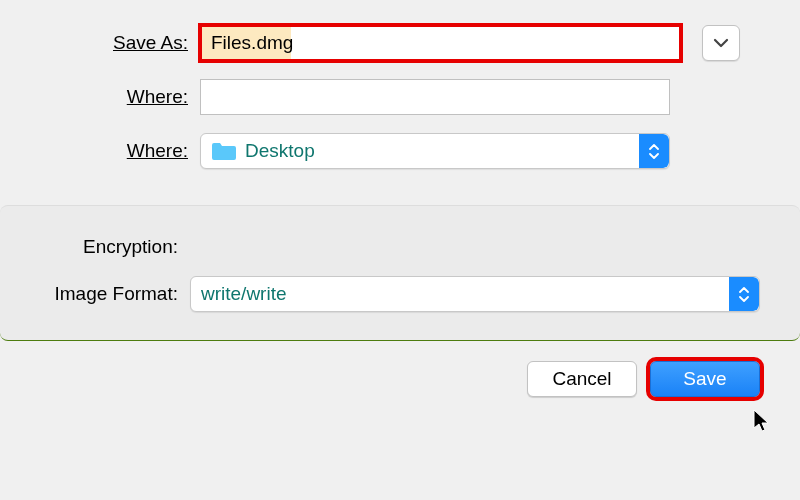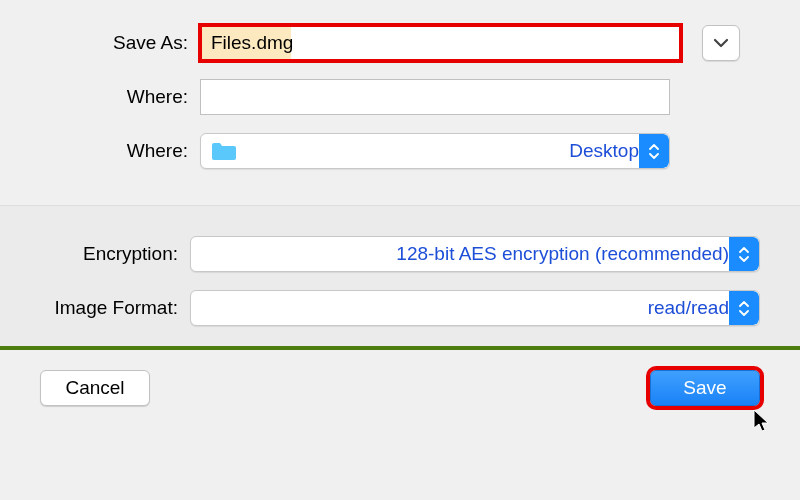--- a/index.html
+++ b/index.html
@@ -15,40 +15,42 @@
       width: 100%;
     }
     .top-section {
       padding: 25px 60px 20px 60px;
       background: #f0f0f0;
     }
     .bottom-section {
       padding: 30px 40px 20px 40px;
       background: #ebebeb;
       border-top: 1px solid #ddd;
-      border-bottom: 4px solid #4d7c0f;
+      border-bottom: 1px solid #4d7c0f;
+      border-radius: 8px;
     }
     .action-section {
       padding: 20px 40px;
       display: flex;
-      justify-content: space-between;
+      justify-content: flex-end;
       gap: 13px;
       background: #f0f0f0;
     }
     .row {
       display: flex;
       align-items: center;
       margin-bottom: 18px;
     }
     .label {
       width: 140px;
       text-align: right;
       padding-right: 12px;
       font-size: 19px;
       color: #000;
+      text-decoration: underline;
     }
     .label-wide {
       width: 150px;
       text-align: right;
       padding-right: 12px;
       font-size: 19px;
       color: #000;
     }
     .control-area {
       flex: 1;
@@ -94,23 +96,22 @@
       border-radius: 6px;
       box-shadow: 0 1px 1px rgba(0,0,0,0.08);
       display: flex;
       align-items: center;
       padding: 0 0 0 10px;
       position: relative;
       overflow: hidden;
     }
     .select .select-text {
       font-size: 19px;
-      color: #1d4ed8;
-      flex: 1;
-      text-align: right;
+      color: #0f766e;
+      flex: 1;
     }
     .select-caps {
       width: 30px;
       height: 100%;
       background: #1a8cff;
       display: flex;
       flex-direction: column;
       align-items: center;
       justify-content: center;
       gap: 3px;
@@ -197,40 +198,27 @@
               </svg>
           </div>
         </div>
       </div>
     </div>
   </div>
 
   <div class="bottom-section">
     <div class="row">
       <div class="label-wide">Encryption:</div>
-      <div class="control-area">
-        <div class="select">
-          <span class="select-text">128-bit AES encryption (recommended)</span>
-          <div class="select-caps">
-            <svg width="10" height="6" viewBox="0 0 10 6">
-                <path d="M1 5 L5 1 L9 5" stroke="#fff" stroke-width="1.8" fill="none" stroke-linecap="round" stroke-linejoin="round"></path>
-              </svg>
-            <svg width="10" height="6" viewBox="0 0 10 6">
-                <path d="M1 1 L5 5 L9 1" stroke="#fff" stroke-width="1.8" fill="none" stroke-linecap="round" stroke-linejoin="round"></path>
-              </svg>
-          </div>
-        </div>
-      </div>
-    </div>
-
-    <div class="row" style="margin-bottom:0;">
+    </div>
+
+    <div class="row" style="margin-bottom:8px;">
       <div class="label-wide">Image Format:</div>
       <div class="control-area">
         <div class="select">
-          <span class="select-text">read/read</span>
+          <span class="select-text">write/write</span>
           <div class="select-caps">
             <svg width="10" height="6" viewBox="0 0 10 6">
                 <path d="M1 5 L5 1 L9 5" stroke="#fff" stroke-width="1.8" fill="none" stroke-linecap="round" stroke-linejoin="round"></path>
               </svg>
             <svg width="10" height="6" viewBox="0 0 10 6">
                 <path d="M1 1 L5 5 L9 1" stroke="#fff" stroke-width="1.8" fill="none" stroke-linecap="round" stroke-linejoin="round"></path>
               </svg>
           </div>
         </div>
       </div>

